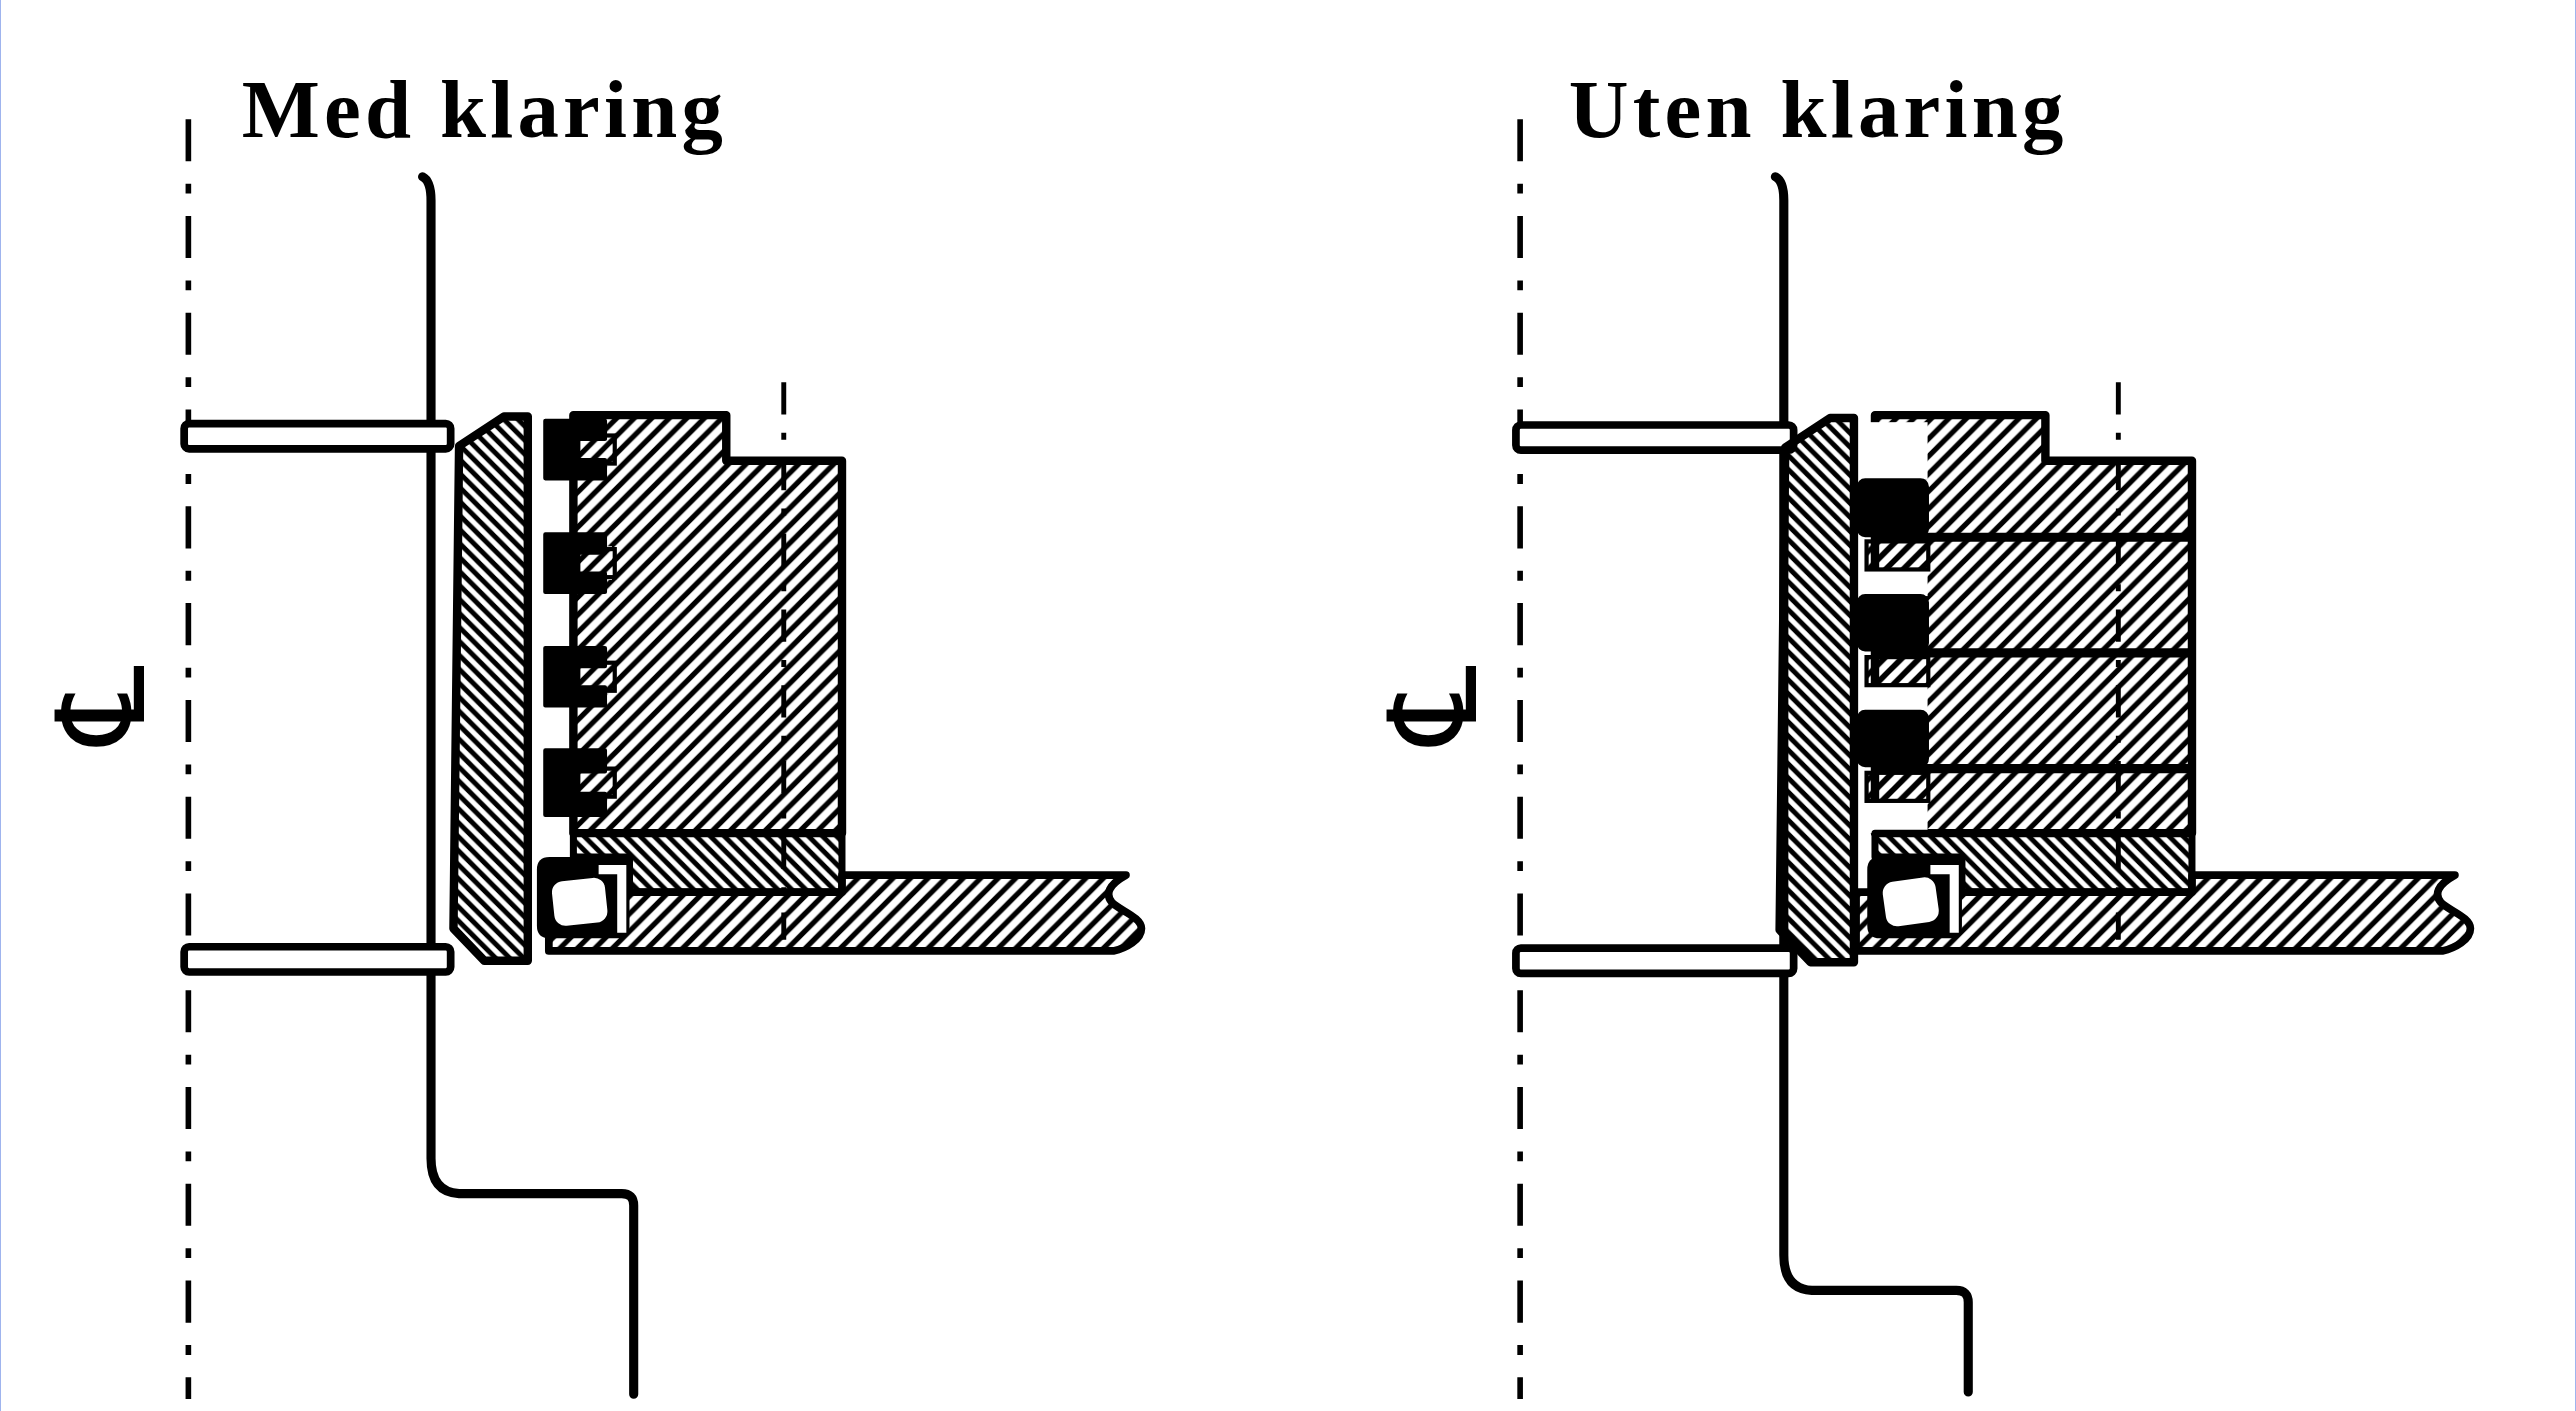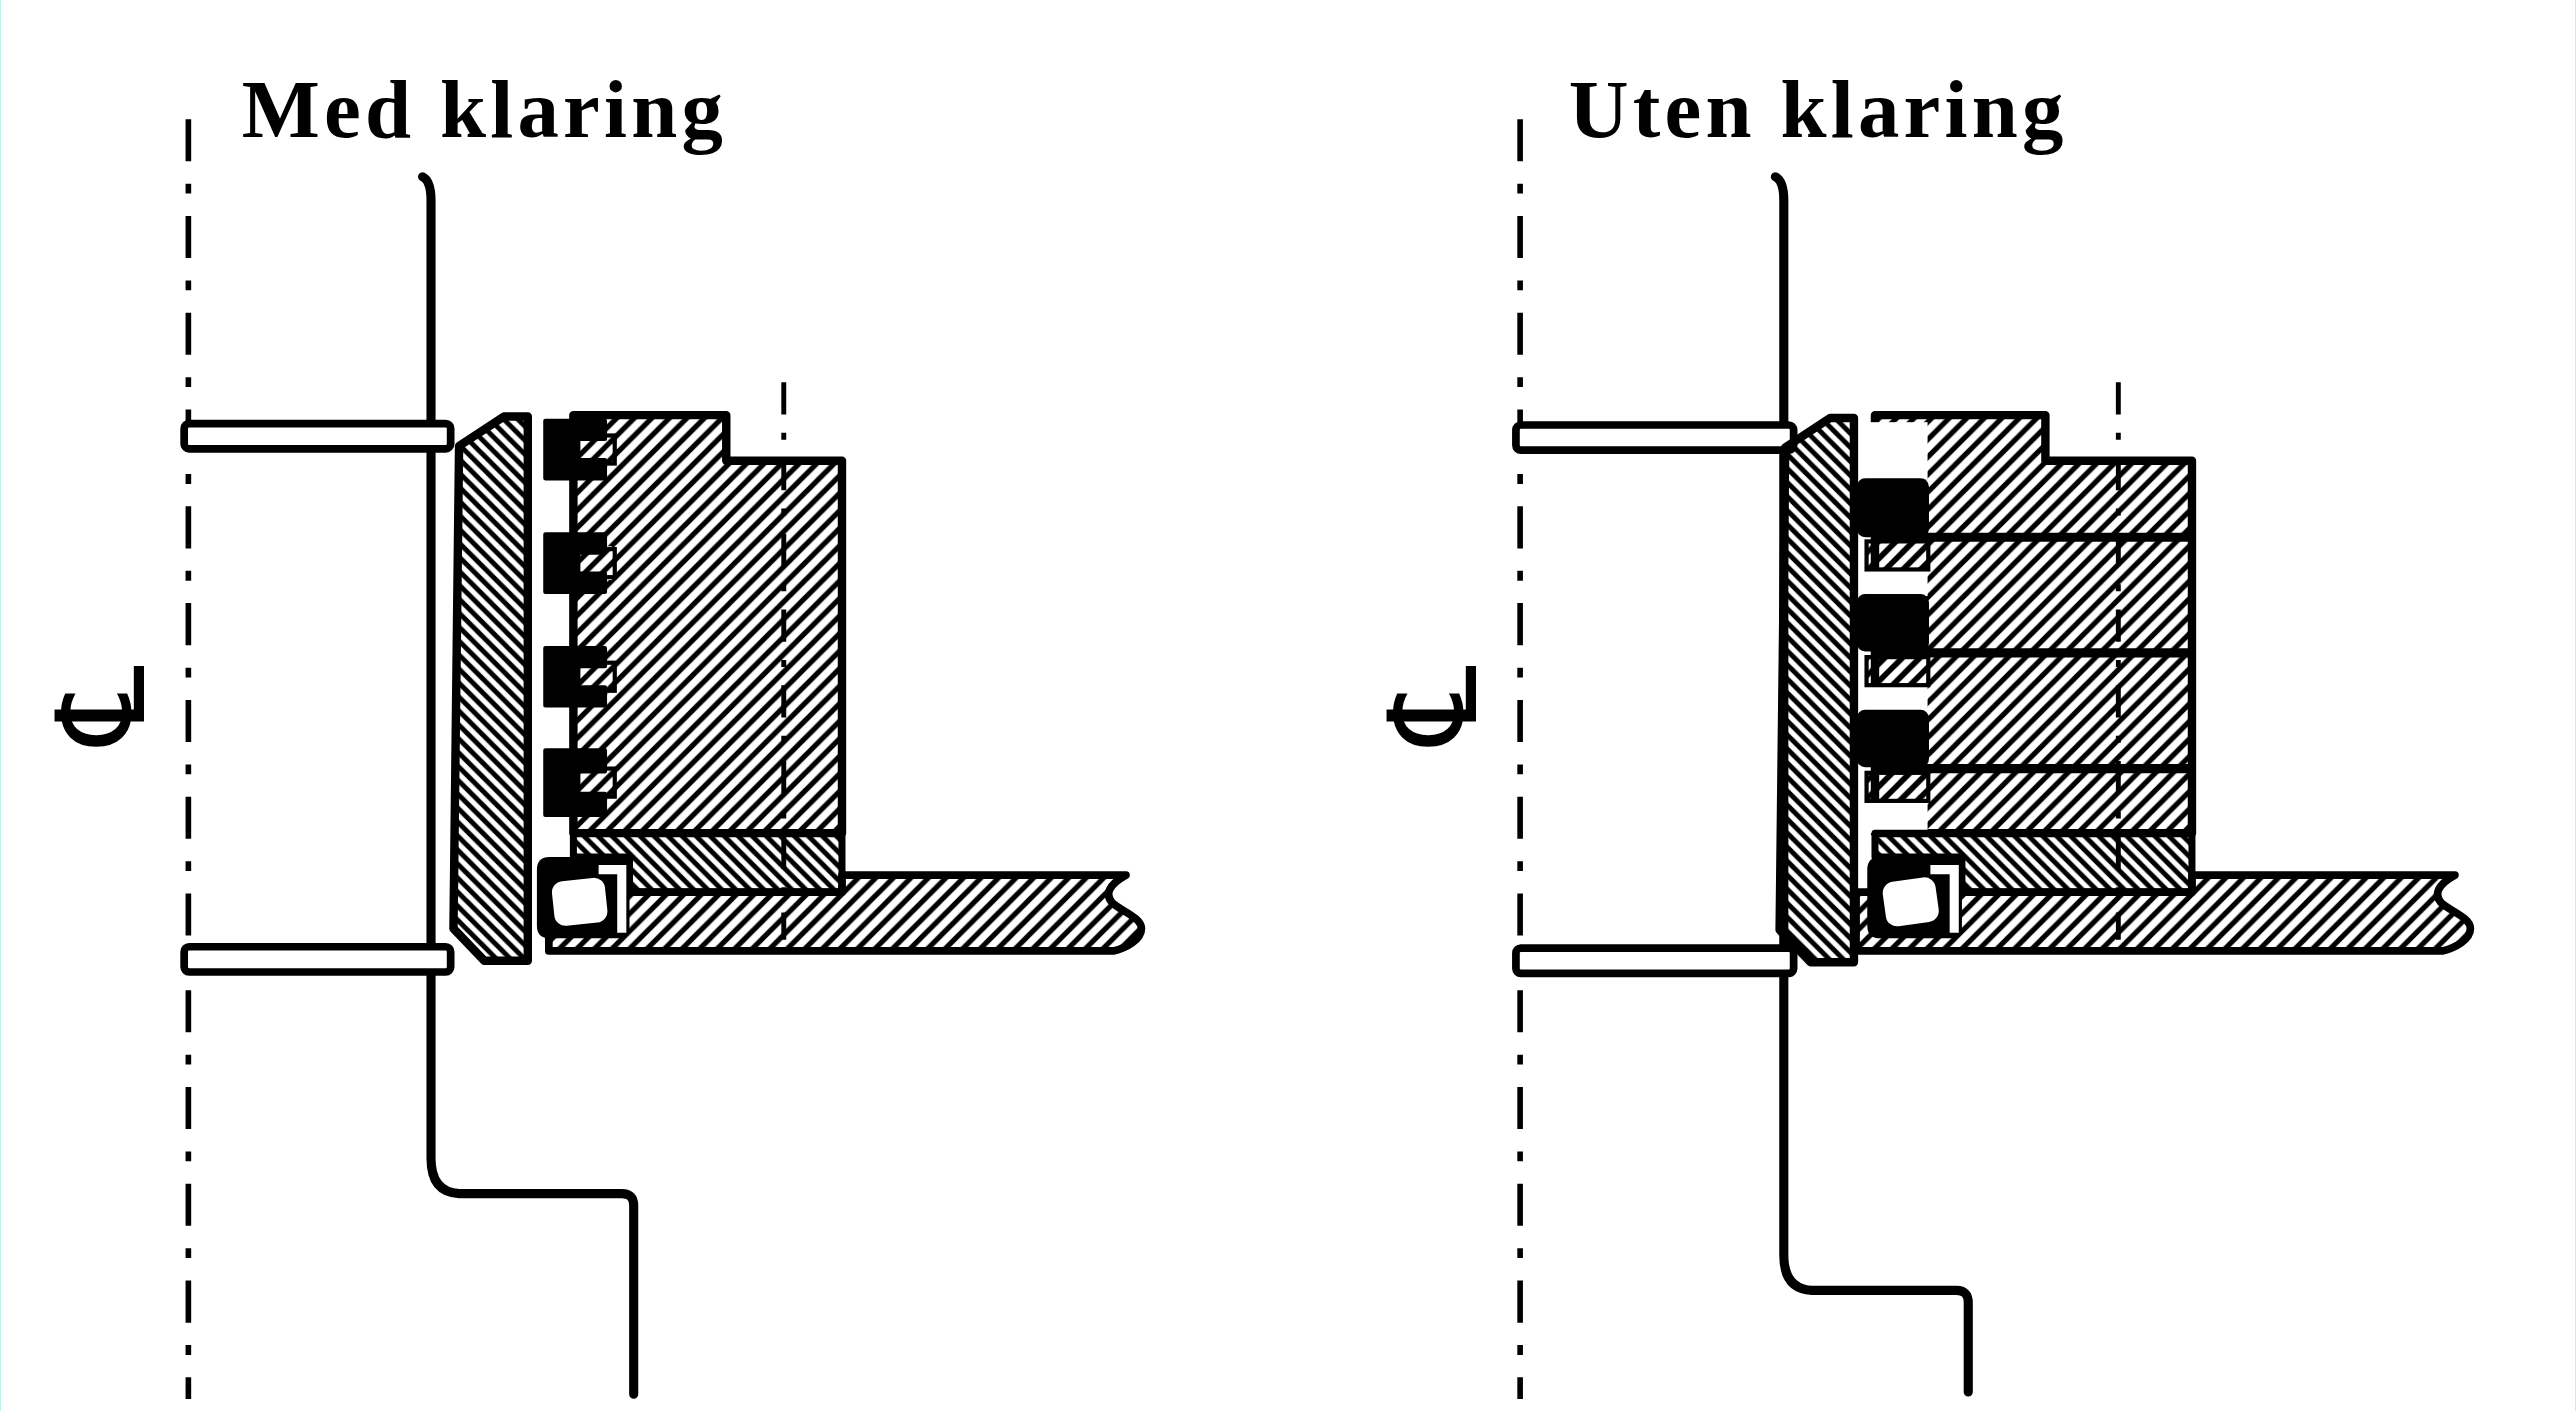--- a/index.html
+++ b/index.html
@@ -7,21 +7,21 @@
     padding: 0;
     background: #ffffff;
     width: 2576px;
     height: 1411px;
     overflow: hidden;
     font-family: "Liberation Serif", serif;
   }
   #figure-wrap {
     width: 2576px;
     height: 1411px;
-    background: #5eead4;
+    background: #1d4ed8;
   }
   svg { display: block; }
   .title {
     font-family: "Liberation Serif", "DejaVu Serif", serif;
     font-size: 118px;
     font-weight: bold;
     fill: #000000;
     letter-spacing: 6px;
   }
   .clsym {

